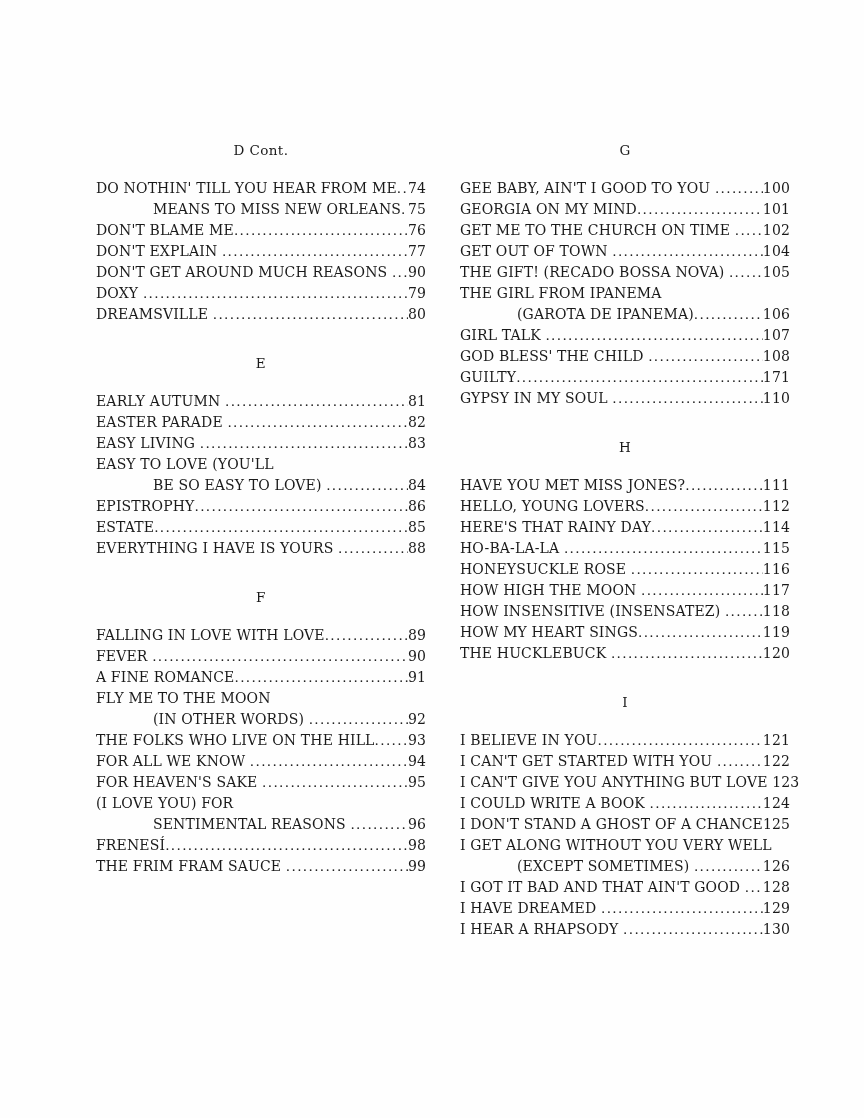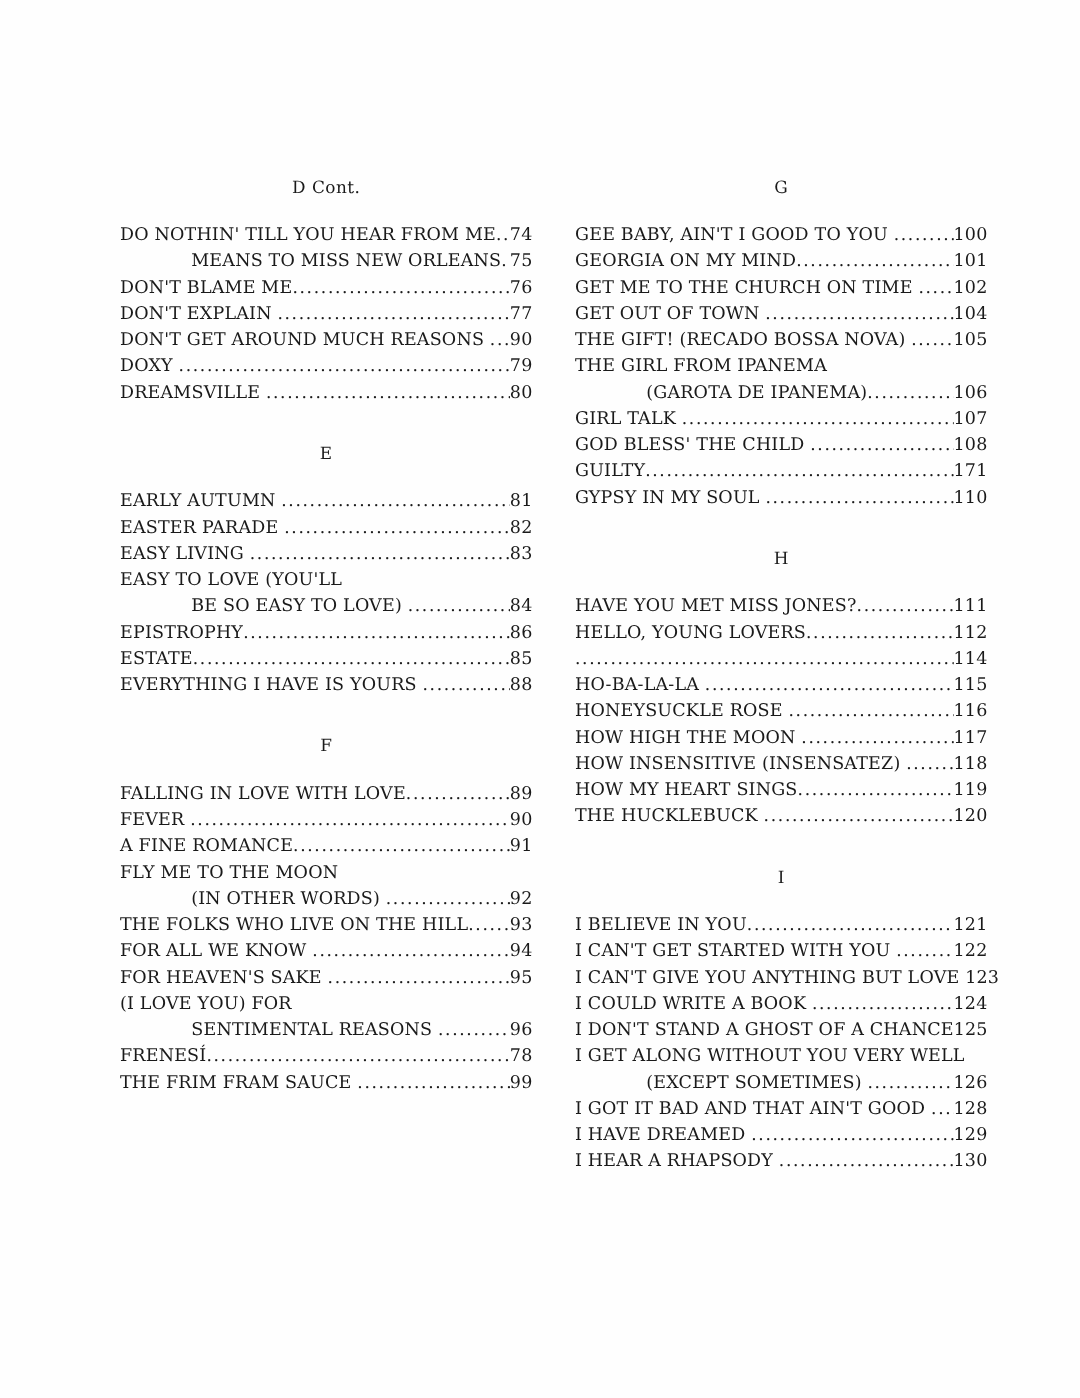--- a/index.html
+++ b/index.html
@@ -235,21 +235,21 @@
               <span class="leader"></span>
             </div>
             <div class="entry gap cont-second">
               <span class="title">SENTIMENTAL REASONS</span>
               <span class="leader"></span>
               <span class="pageno">96</span>
             </div>
             <div class="entry">
               <span class="title">FRENESÍ</span>
               <span class="leader"></span>
-              <span class="pageno">78</span>
+              <span class="pageno">98</span>
             </div>
             <div class="entry gap">
               <span class="title">THE FRIM FRAM SAUCE</span>
               <span class="leader"></span>
               <span class="pageno">99</span>
             </div>
           </div>
         </div>
       </div>
       <div class="column right">
@@ -319,20 +319,21 @@
               <span class="title">HAVE YOU MET MISS JONES?</span>
               <span class="leader"></span>
               <span class="pageno">111</span>
             </div>
             <div class="entry">
               <span class="title">HELLO, YOUNG LOVERS</span>
               <span class="leader"></span>
               <span class="pageno">112</span>
             </div>
             <div class="entry">
+              <span class="title">HERE'S THAT RAINY DAY</span>
               <span class="leader"></span>
               <span class="pageno">114</span>
             </div>
             <div class="entry gap">
               <span class="title">HO-BA-LA-LA</span>
               <span class="leader"></span>
               <span class="pageno">115</span>
             </div>
             <div class="entry gap">
               <span class="title">HONEYSUCKLE ROSE</span>

